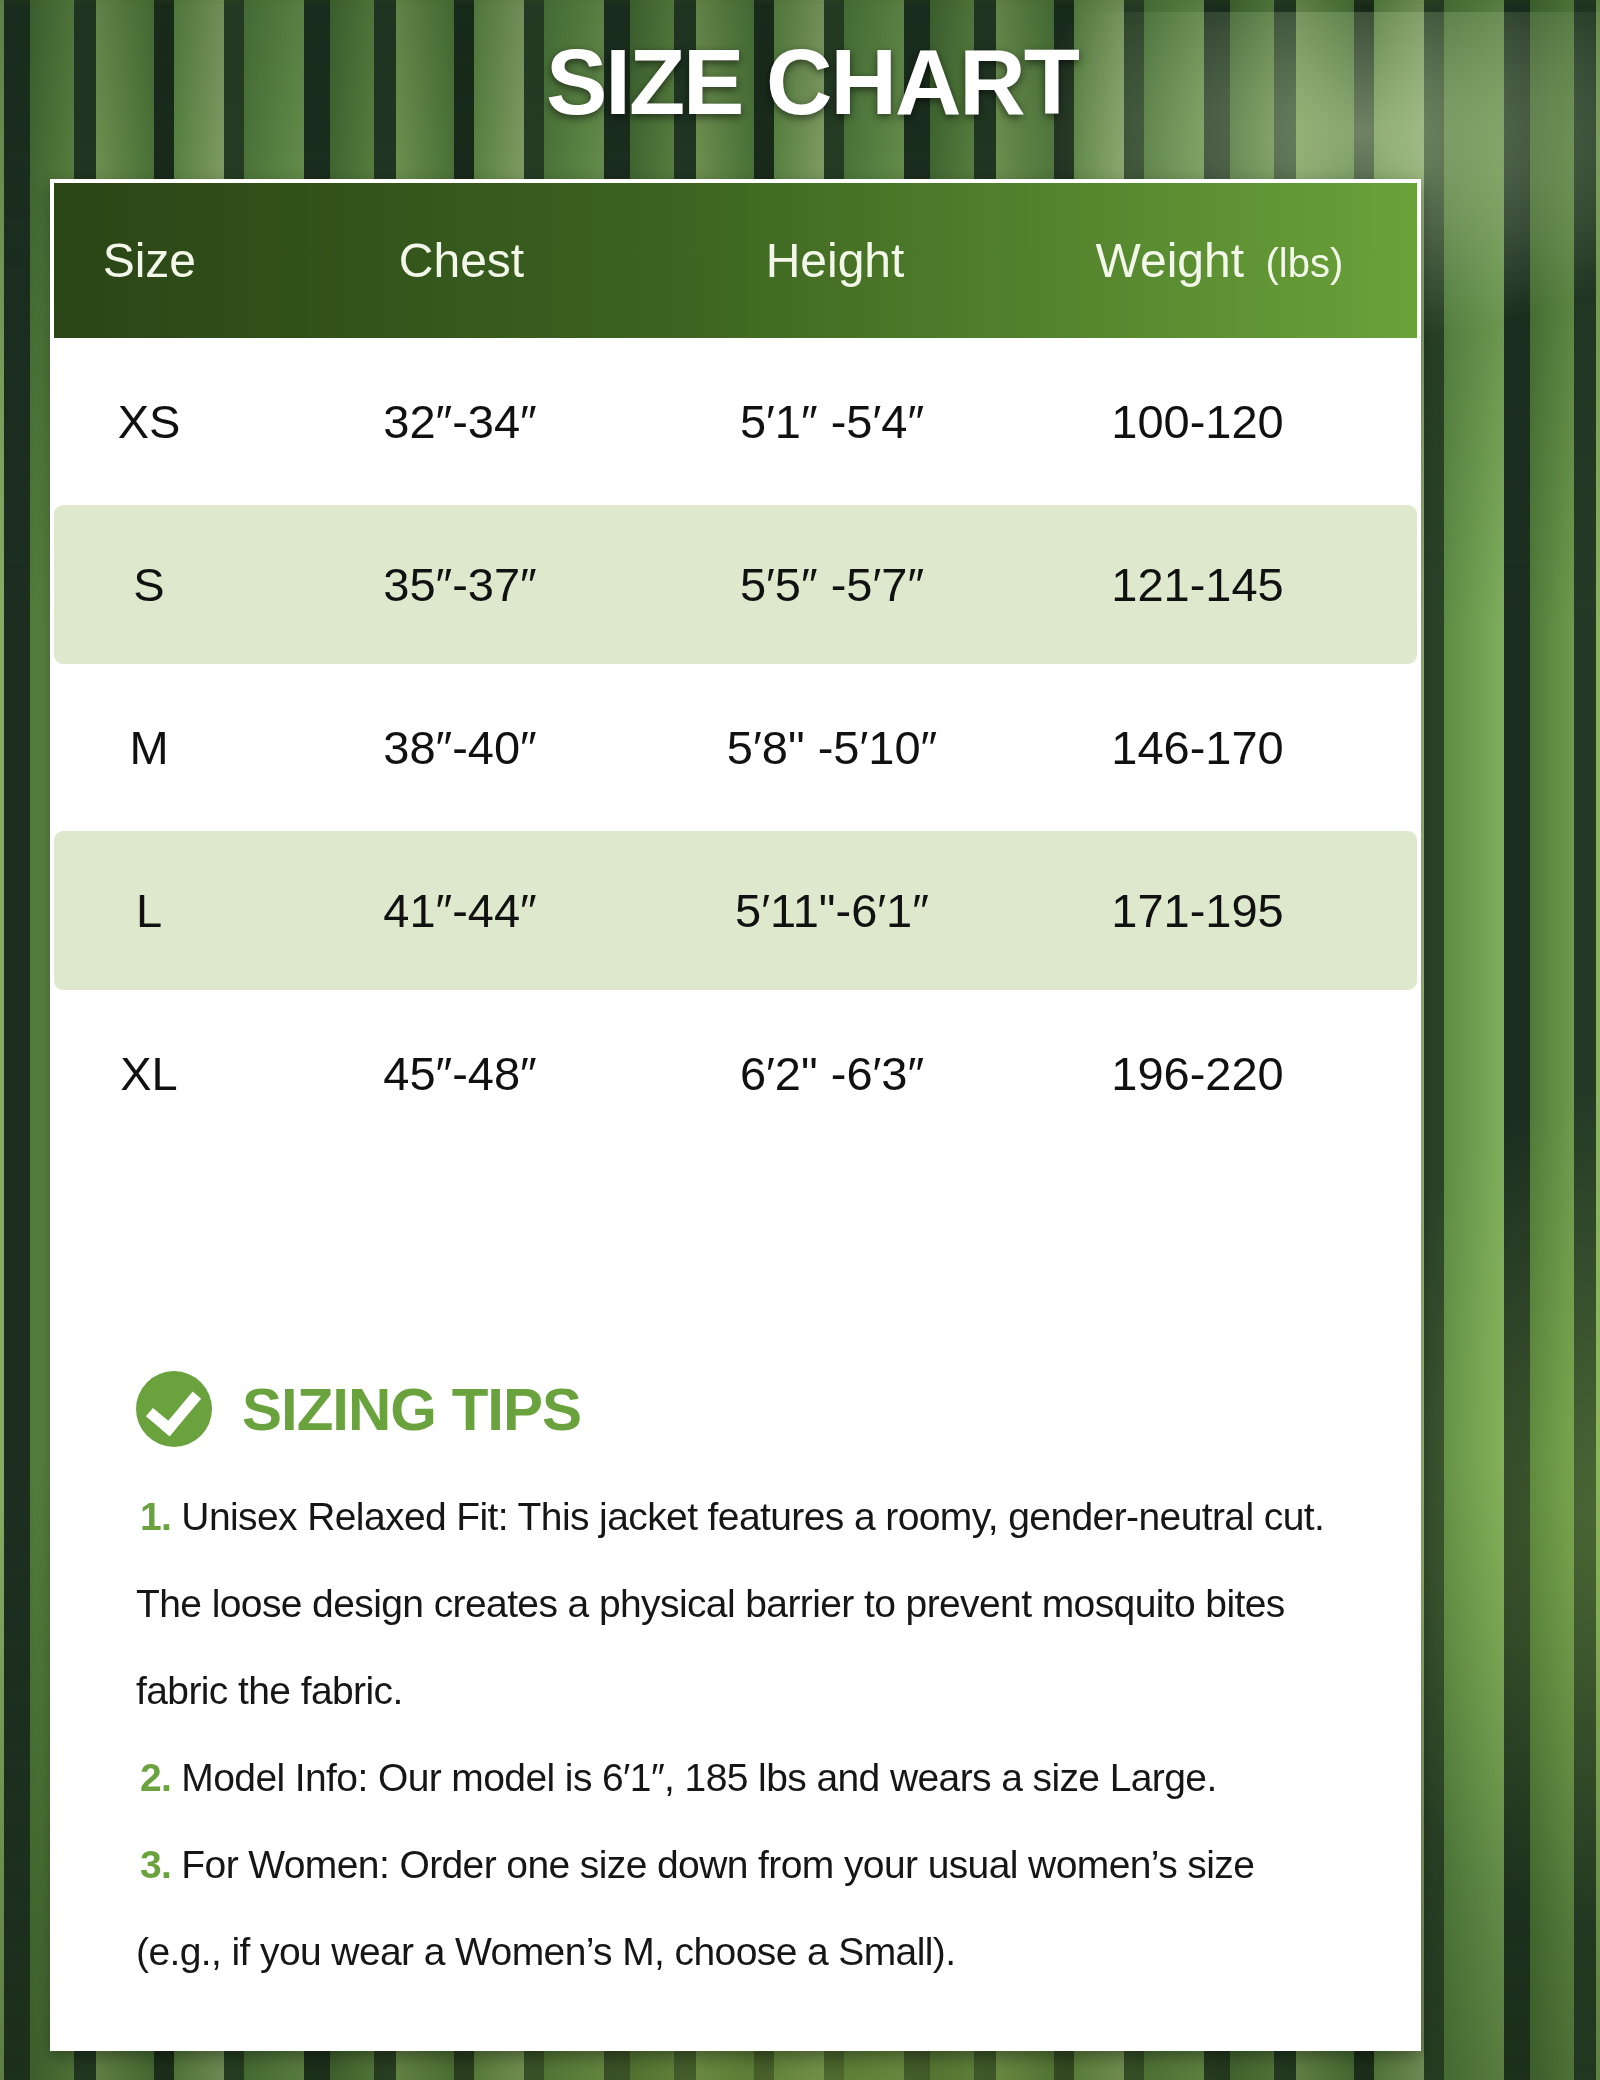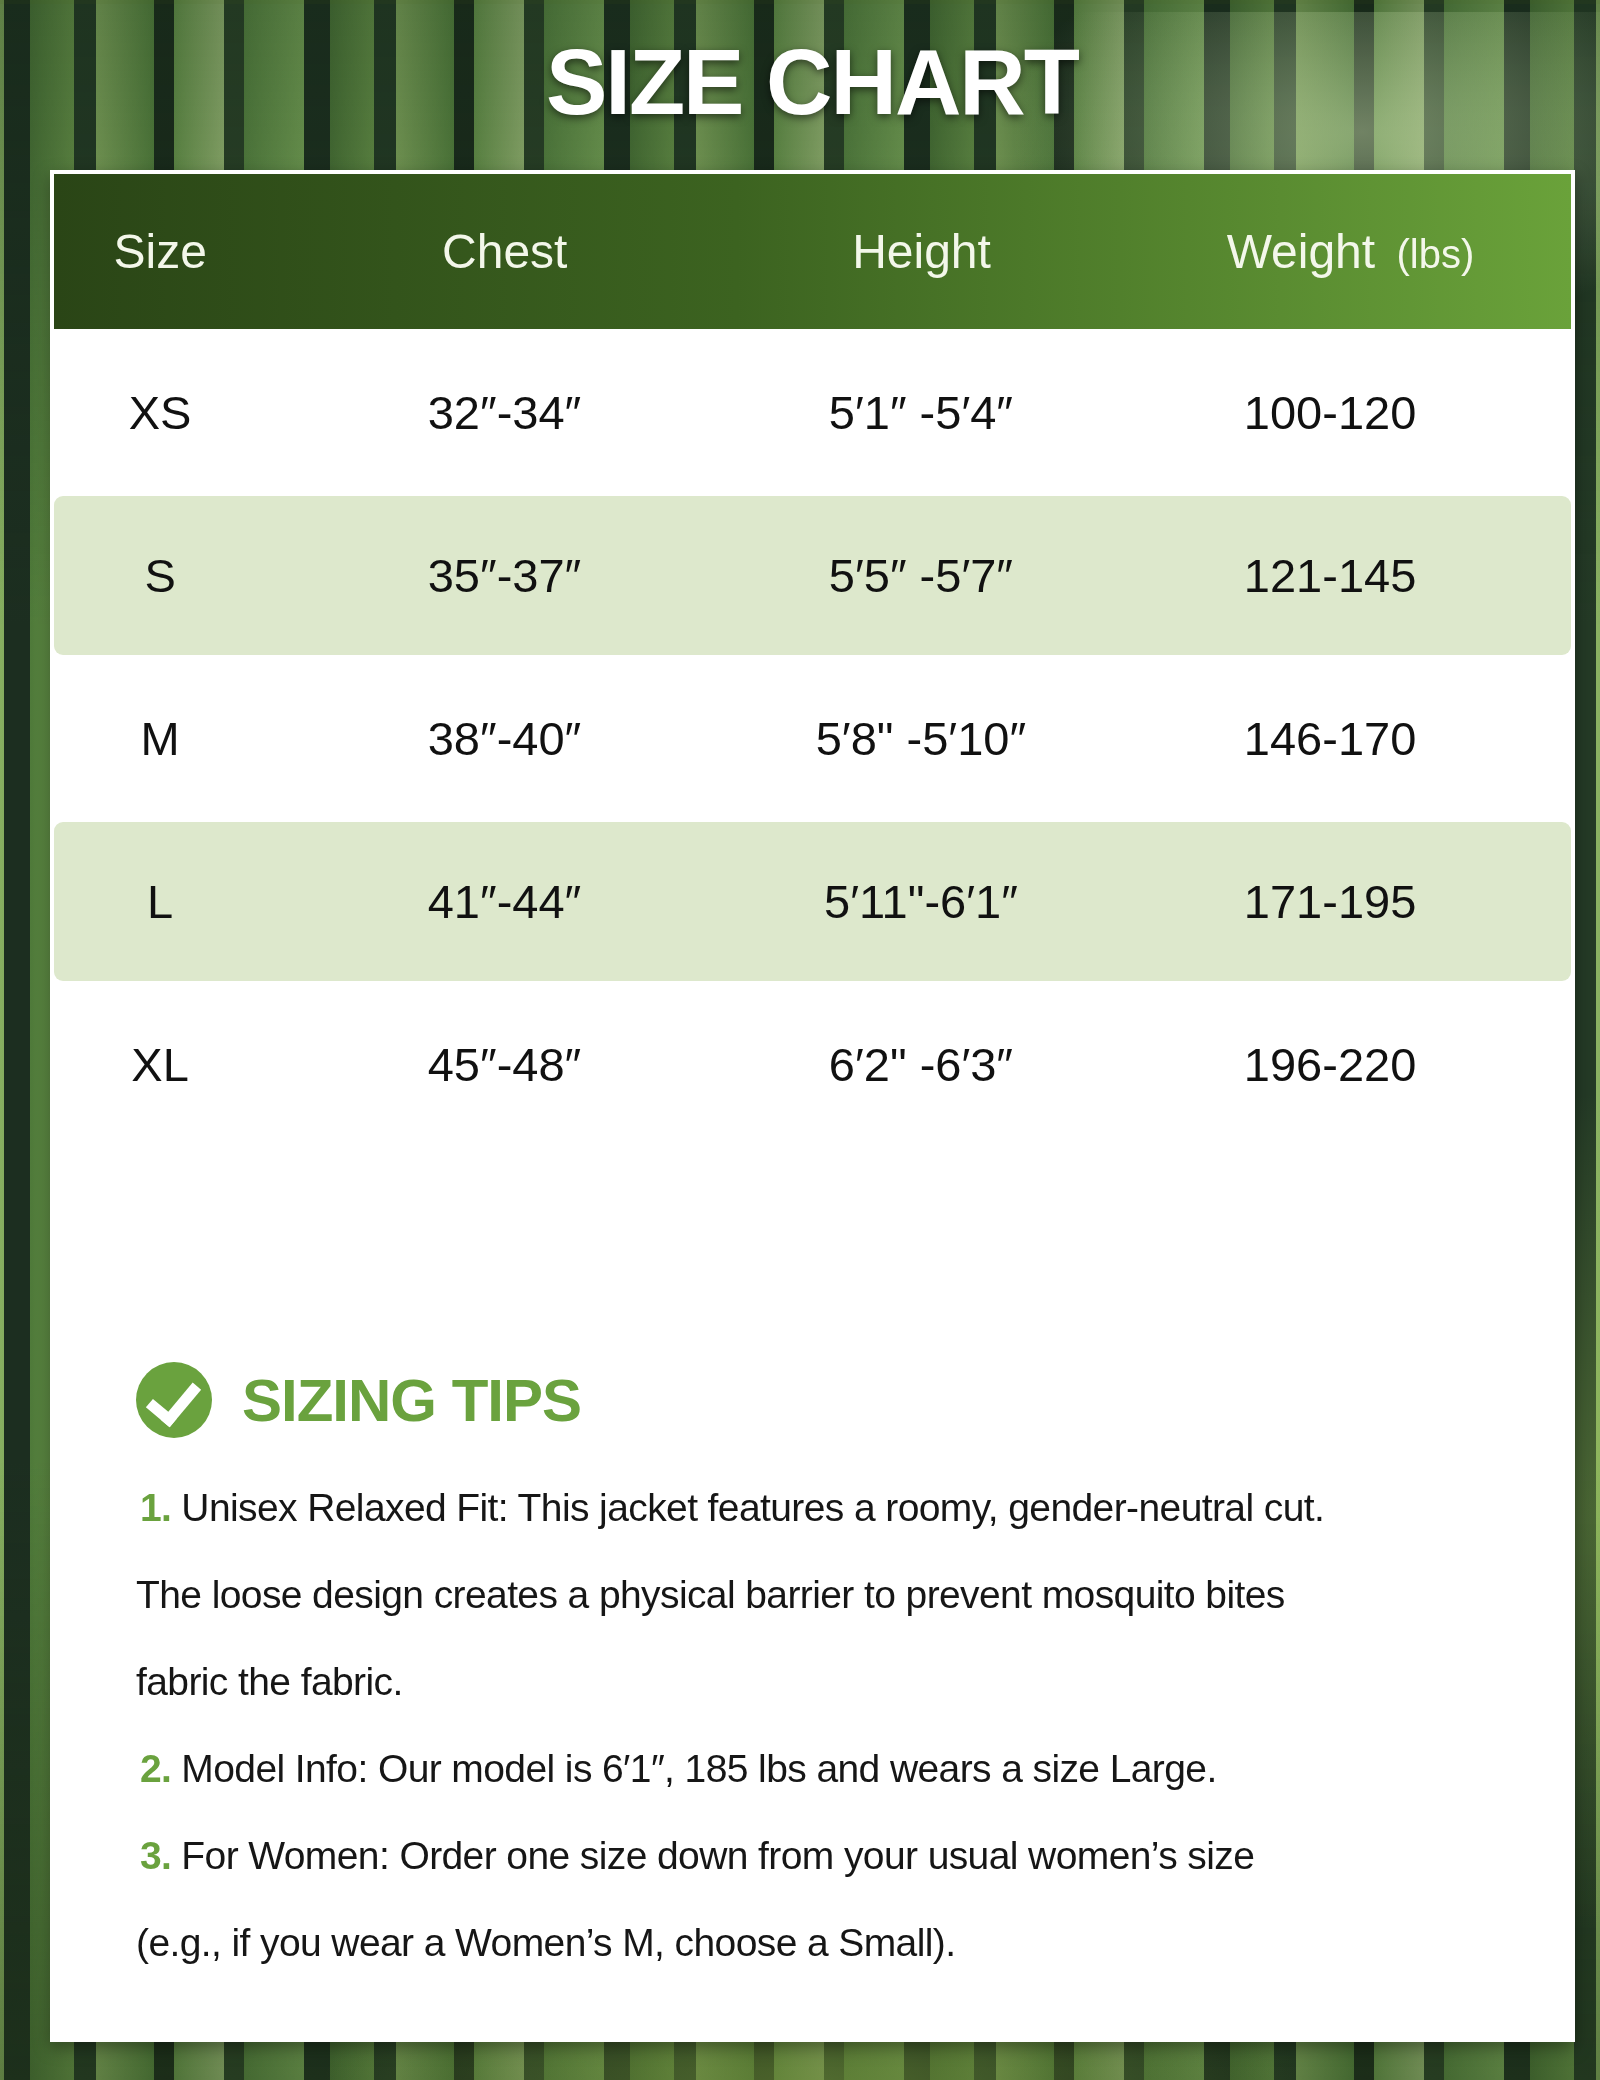--- a/index.html
+++ b/index.html
@@ -29,21 +29,21 @@
     }
     .title {
       position: absolute; left: 0; top: 18px; width: 1600px;
       text-align: center;
       font-family: "Liberation Sans", sans-serif;
       font-weight: 700; font-size: 92px; letter-spacing: -2px;
       color: #ffffff;
       text-shadow: 0 3px 8px rgba(0,0,0,0.55);
     }
     .card {
-      position: absolute; left: 38px; top: 158px; width: 1525px; height: 1872px;
+      position: absolute; left: 38px; top: 167px; width: 1371px; height: 1872px;
       background: #ffffff;
       box-shadow: 0 6px 16px rgba(0,0,0,0.35);
     }
     .thead {
       display: flex; align-items: center;
       height: 155px;
       background: linear-gradient(90deg, #2a4516 0%, #3c6320 45%, #6aa23a 100%);
     }
     .col { text-align: center; }
     .c1 { width: 240px; }

